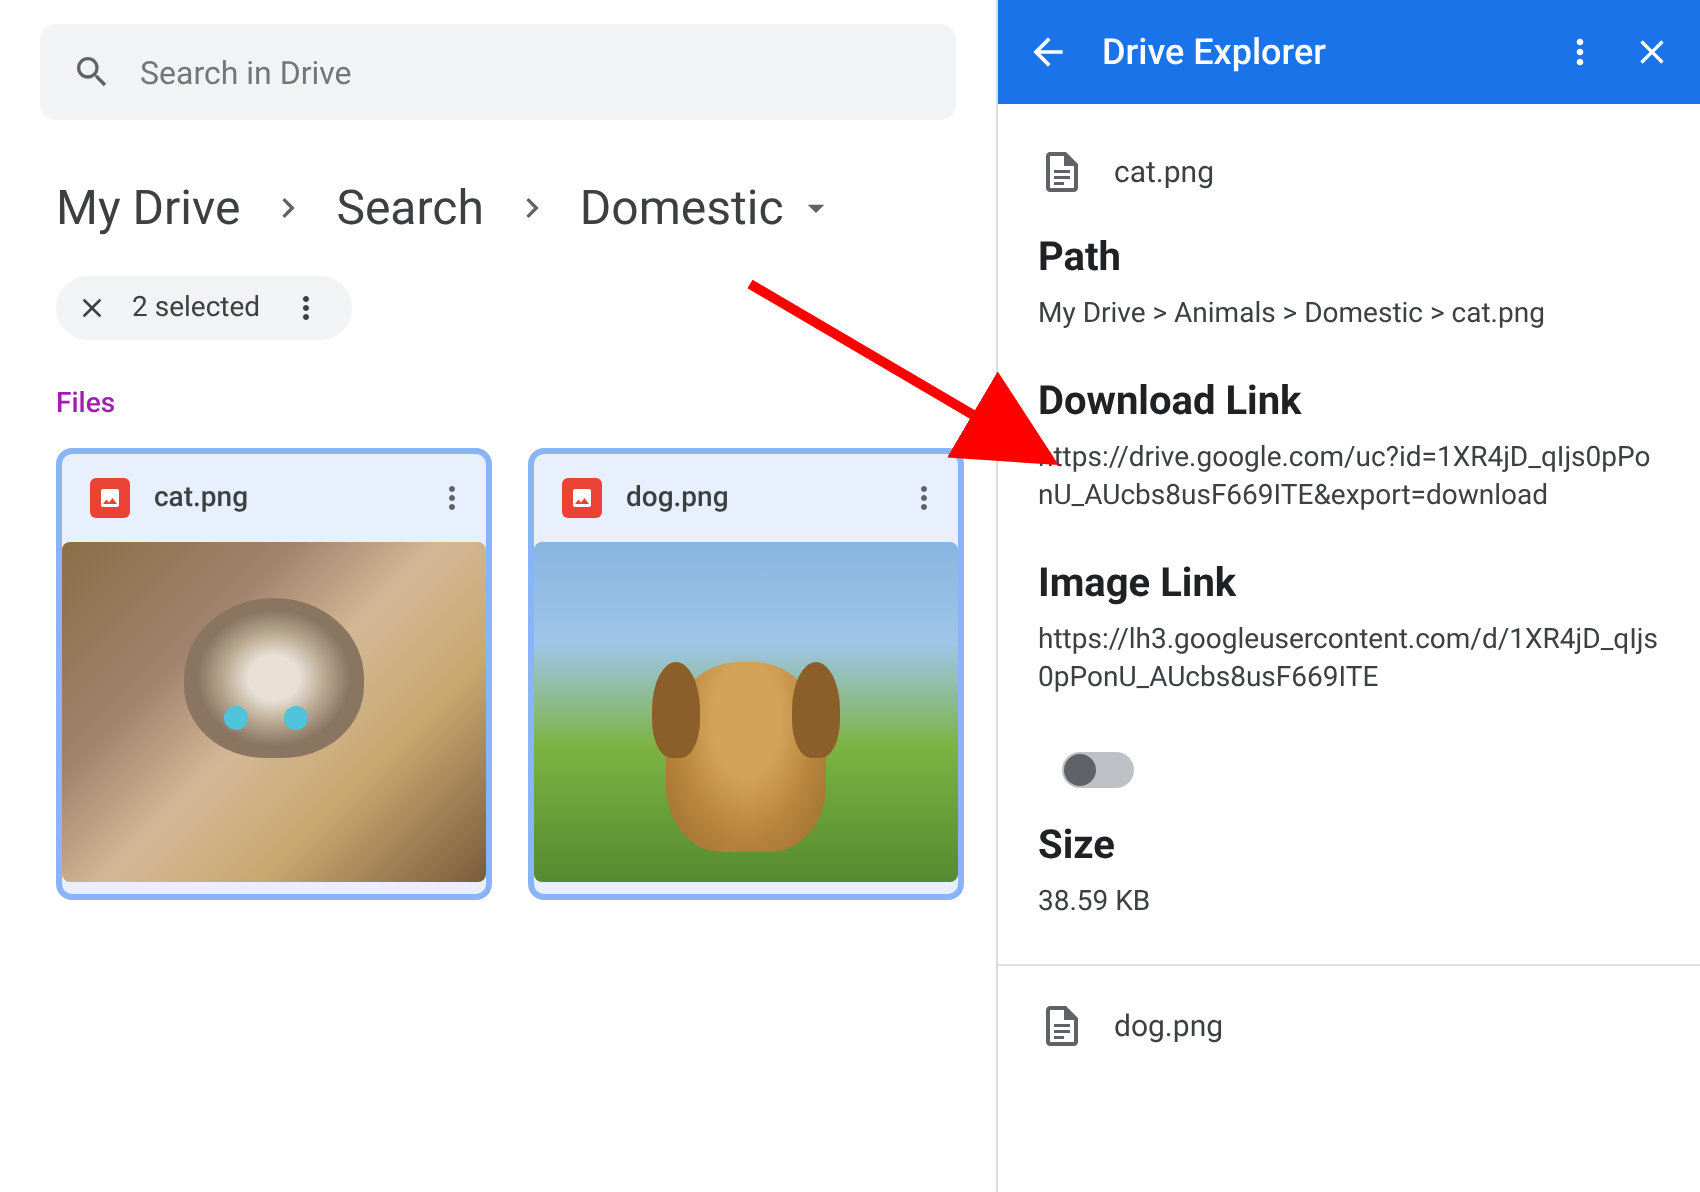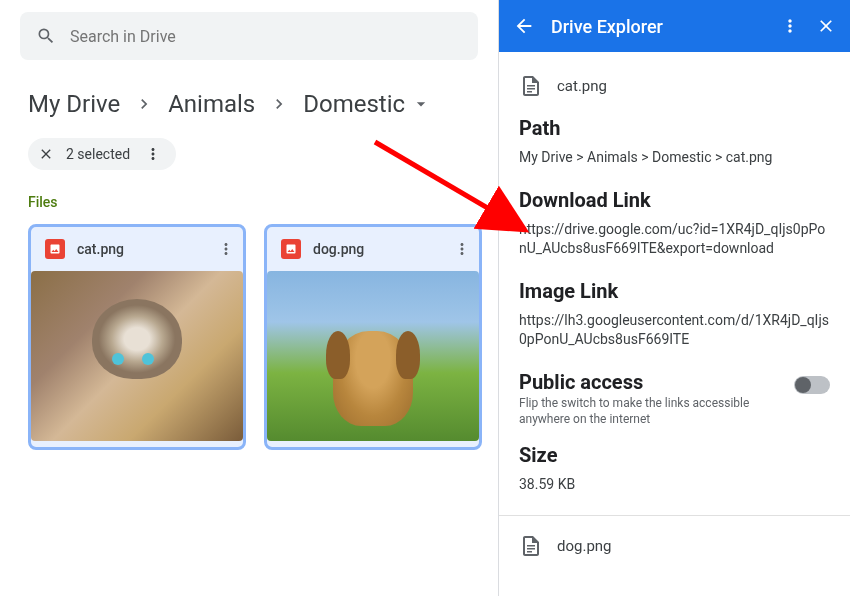--- a/index.html
+++ b/index.html
@@ -90,21 +90,21 @@
       color: #3c4043;
     }
     .selection-more {
       width: 18px;
       height: 18px;
       fill: #3c4043;
       margin-left: 14px;
     }
     .files-heading {
       font-size: 14px;
-      color: #4d7c0f;
+      color: #a21caf;
       margin: 24px 0 14px 28px;
       font-weight: 500;
     }
     .file-grid {
       display: flex;
       gap: 18px;
       margin-left: 28px;
     }
     .file-card {
       width: 218px;
@@ -329,21 +329,21 @@
         <path d="M15.5 14h-.79l-.28-.27A6.471 6.471 0 0016 9.5 6.5 6.5 0 109.5 16c1.61 0 3.09-.59 4.23-1.57l.27.28v.79l5 4.99L20.49 19l-4.99-5zm-6 0C7.01 14 5 11.99 5 9.5S7.01 5 9.5 5 14 7.01 14 9.5 11.99 14 9.5 14z"></path>
       </svg>
     <input class="search-input" placeholder="Search in Drive" style="">
   </div>
 
   <div class="breadcrumb">
     <span class="breadcrumb-item">My Drive</span>
     <svg class="breadcrumb-sep" width="20" height="20" viewBox="0 0 24 24" fill="#5f6368">
         <path d="M10 6L8.59 7.41 13.17 12l-4.58 4.59L10 18l6-6z"></path>
       </svg>
-    <span class="breadcrumb-item">Animals</span>
+    <span class="breadcrumb-item">Search</span>
     <svg class="breadcrumb-sep" width="20" height="20" viewBox="0 0 24 24" fill="#5f6368">
         <path d="M10 6L8.59 7.41 13.17 12l-4.58 4.59L10 18l6-6z"></path>
       </svg>
     <span class="breadcrumb-current">
       <span>Domestic</span>
       <svg class="caret-down" viewBox="0 0 24 24">
           <path d="M7 10l5 5 5-5z"></path>
         </svg>
     </span>
   </div>
@@ -424,24 +424,20 @@
     <div class="field-label">Path</div>
     <div class="field-value">My Drive &gt; Animals &gt; Domestic &gt; cat.png</div>
 
     <div class="field-label">Download Link</div>
     <div class="field-value">https://drive.google.com/uc?id=1XR4jD_qIjs0pPonU_AUcbs8usF669ITE&amp;export=download</div>
 
     <div class="field-label">Image Link</div>
     <div class="field-value">https://lh3.googleusercontent.com/d/1XR4jD_qIjs0pPonU_AUcbs8usF669ITE</div>
 
     <div class="access-row">
-      <div class="access-text">
-        <div class="field-label" style="margin-bottom:0">Public access</div>
-        <div class="access-sub">Flip the switch to make the links accessible anywhere on the internet</div>
-      </div>
       <div class="toggle"></div>
     </div>
 
     <div class="field-label">Size</div>
     <div class="field-value">38.59 KB</div>
 
     <hr class="divider">
 
     <div class="file-title-row">
       <svg class="doc-icon" viewBox="0 0 24 24">

